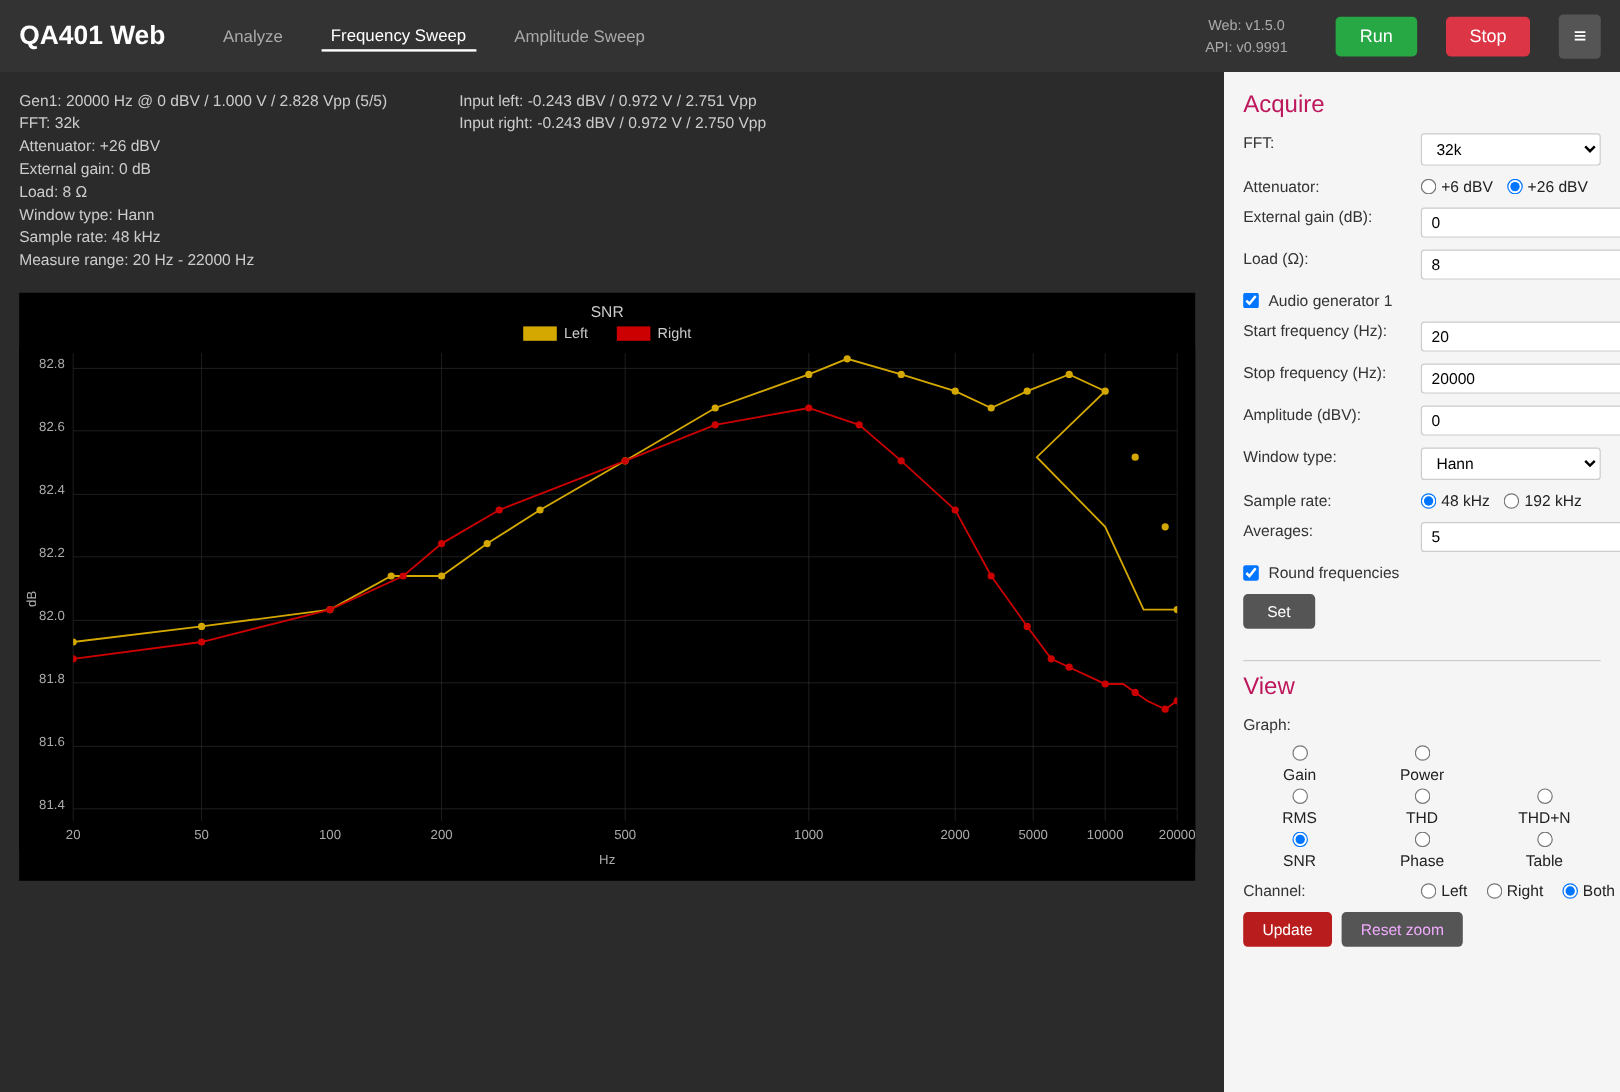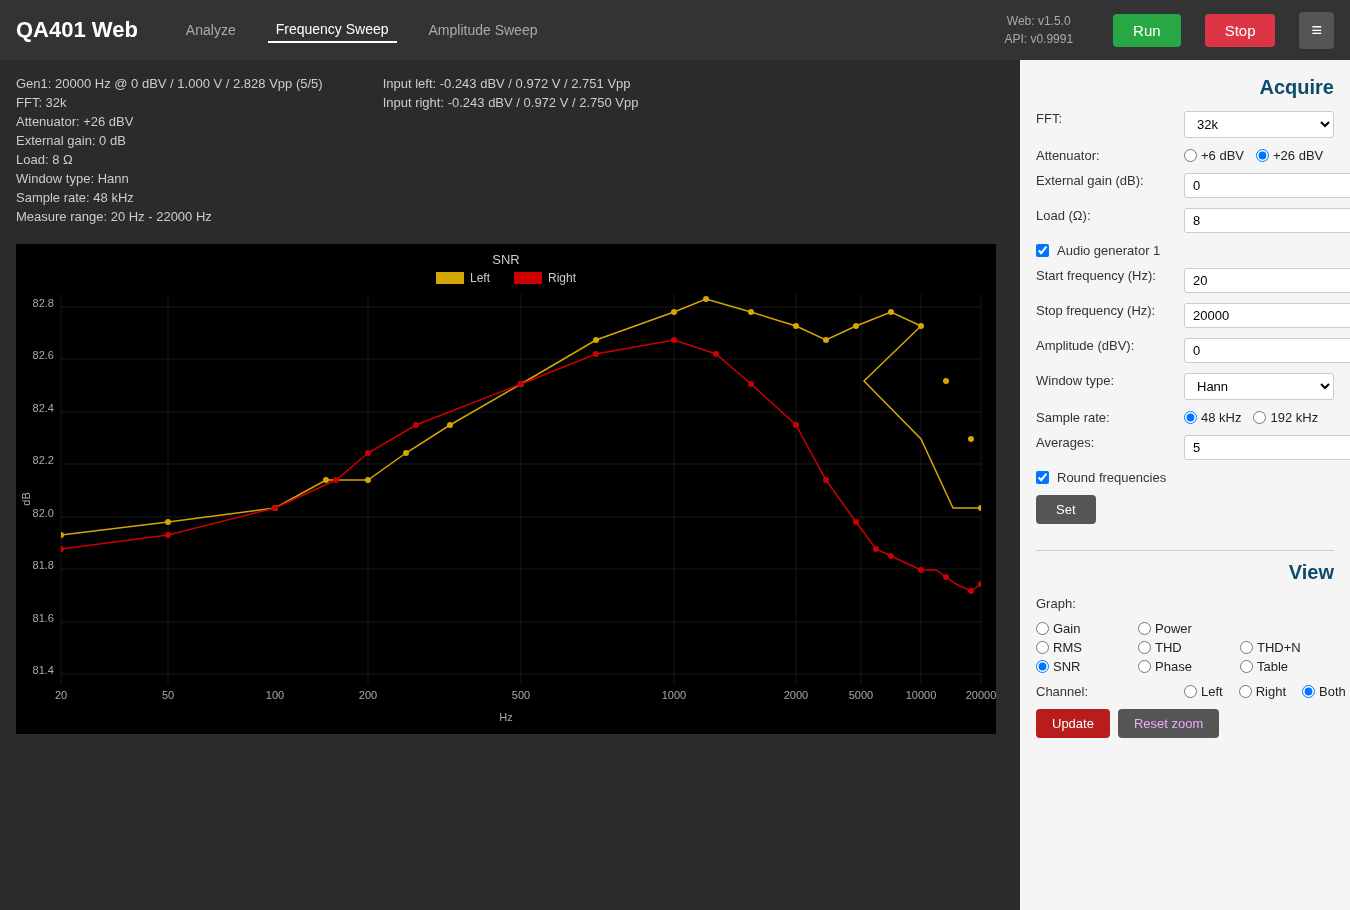--- a/index.html
+++ b/index.html
@@ -117,24 +117,23 @@
       width: 330px;
       background: #f5f5f5;
       color: #222;
       padding: 16px;
       overflow-y: auto;
       flex-shrink: 0;
     }
 
     .section-title {
       font-size: 20px;
-      font-weight: bold;
-      color: #0c4a6e;
+      font-weight: normal;
+      color: #be185d;
       margin-bottom: 12px;
-      text-align: right;
     }
 
     .form-row {
       display: flex;
       margin-bottom: 10px;
       gap: 8px;
     }
     .form-label {
       min-width: 140px;
       color: #333;
@@ -170,21 +169,21 @@
     }
 
     .divider { border: none; border-top: 1px solid #ccc; margin: 10px 0; }
 
     .graph-options {
       display: grid;
       grid-template-columns: 1fr 1fr 1fr;
       gap: 4px 8px;
       margin-bottom: 10px;
     }
-    .graph-options label { display: flex; align-items: center; gap: 4px; font-size: 13px; cursor: pointer; }
+    .graph-options label { display: flex; align-items: center; gap: 4px; font-size: 13px; cursor: pointer; flex-direction: column; }
 
     .channel-options { display: flex; gap: 16px; }
     .channel-options label { display: flex; align-items: center; gap: 4px; font-size: 13px; cursor: pointer; }
 
     .btn-update {
       background: #b91c1c;
       color: #fff;
       border: none;
       padding: 7px 16px;
       border-radius: 4px;

